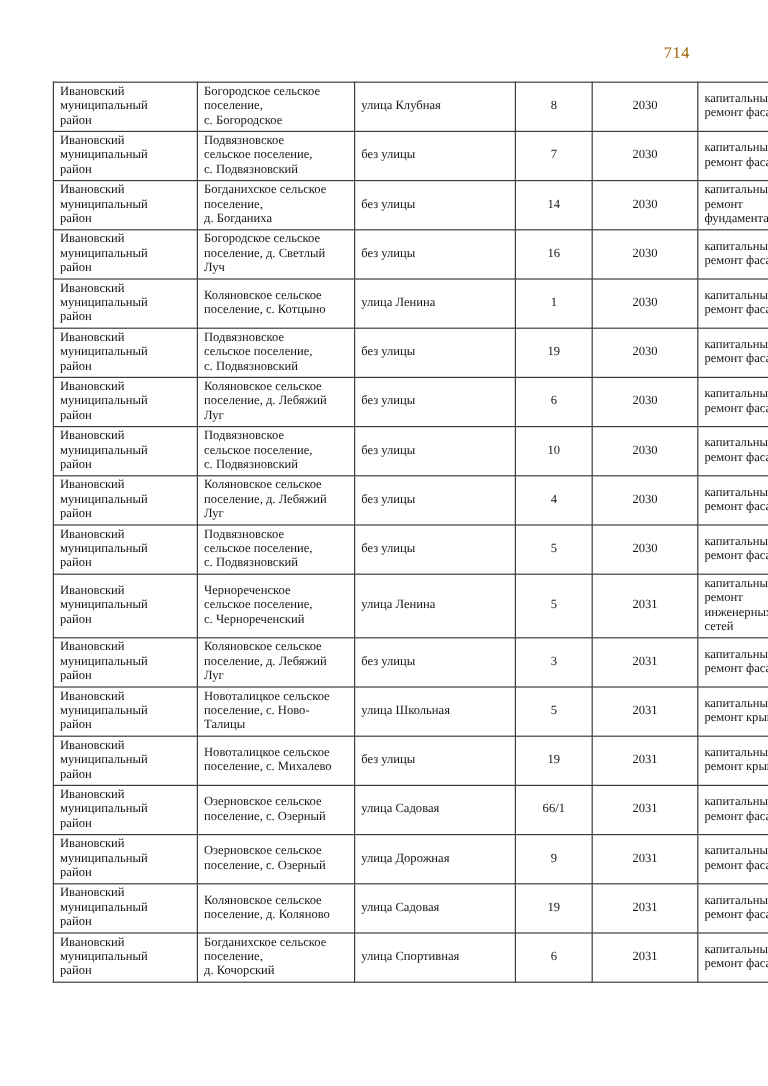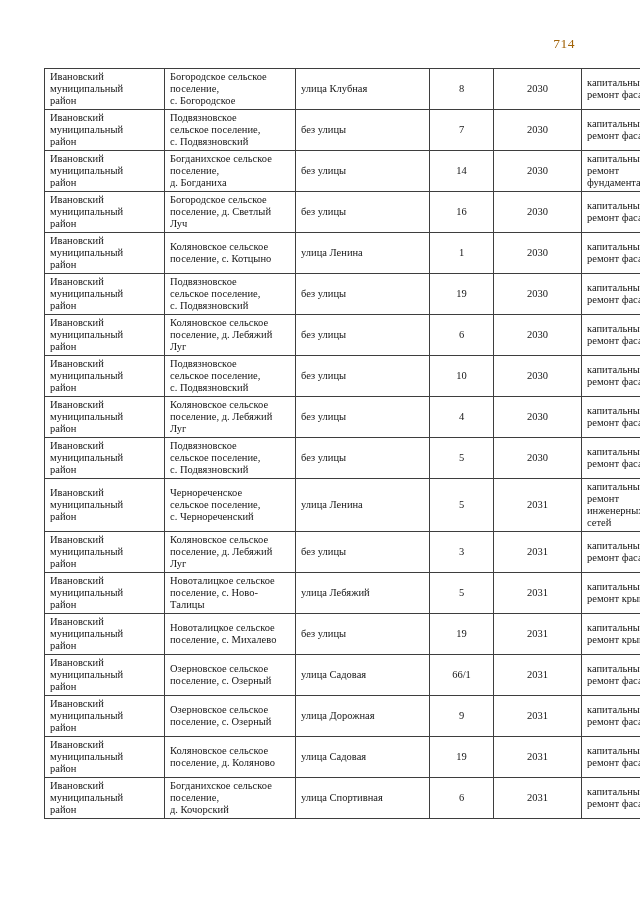--- a/index.html
+++ b/index.html
@@ -218,21 +218,21 @@
         <td class="c-work">капитальный
 ремонт фасада</td>
       </tr>
       <tr>
         <td class="c-district">Ивановский
 муниципальный
 район</td>
         <td class="c-settlement">Новоталицкое сельское
 поселение, с. Ново-
 Талицы</td>
-        <td class="c-street">улица Лебяжий</td>
+        <td class="c-street">улица Школьная</td>
         <td class="c-house">5</td>
         <td class="c-year">2031</td>
         <td class="c-work">капитальный
 ремонт крыши</td>
       </tr>
       <tr>
         <td class="c-district">Ивановский
 муниципальный
 район</td>
         <td class="c-settlement">Новоталицкое сельское

